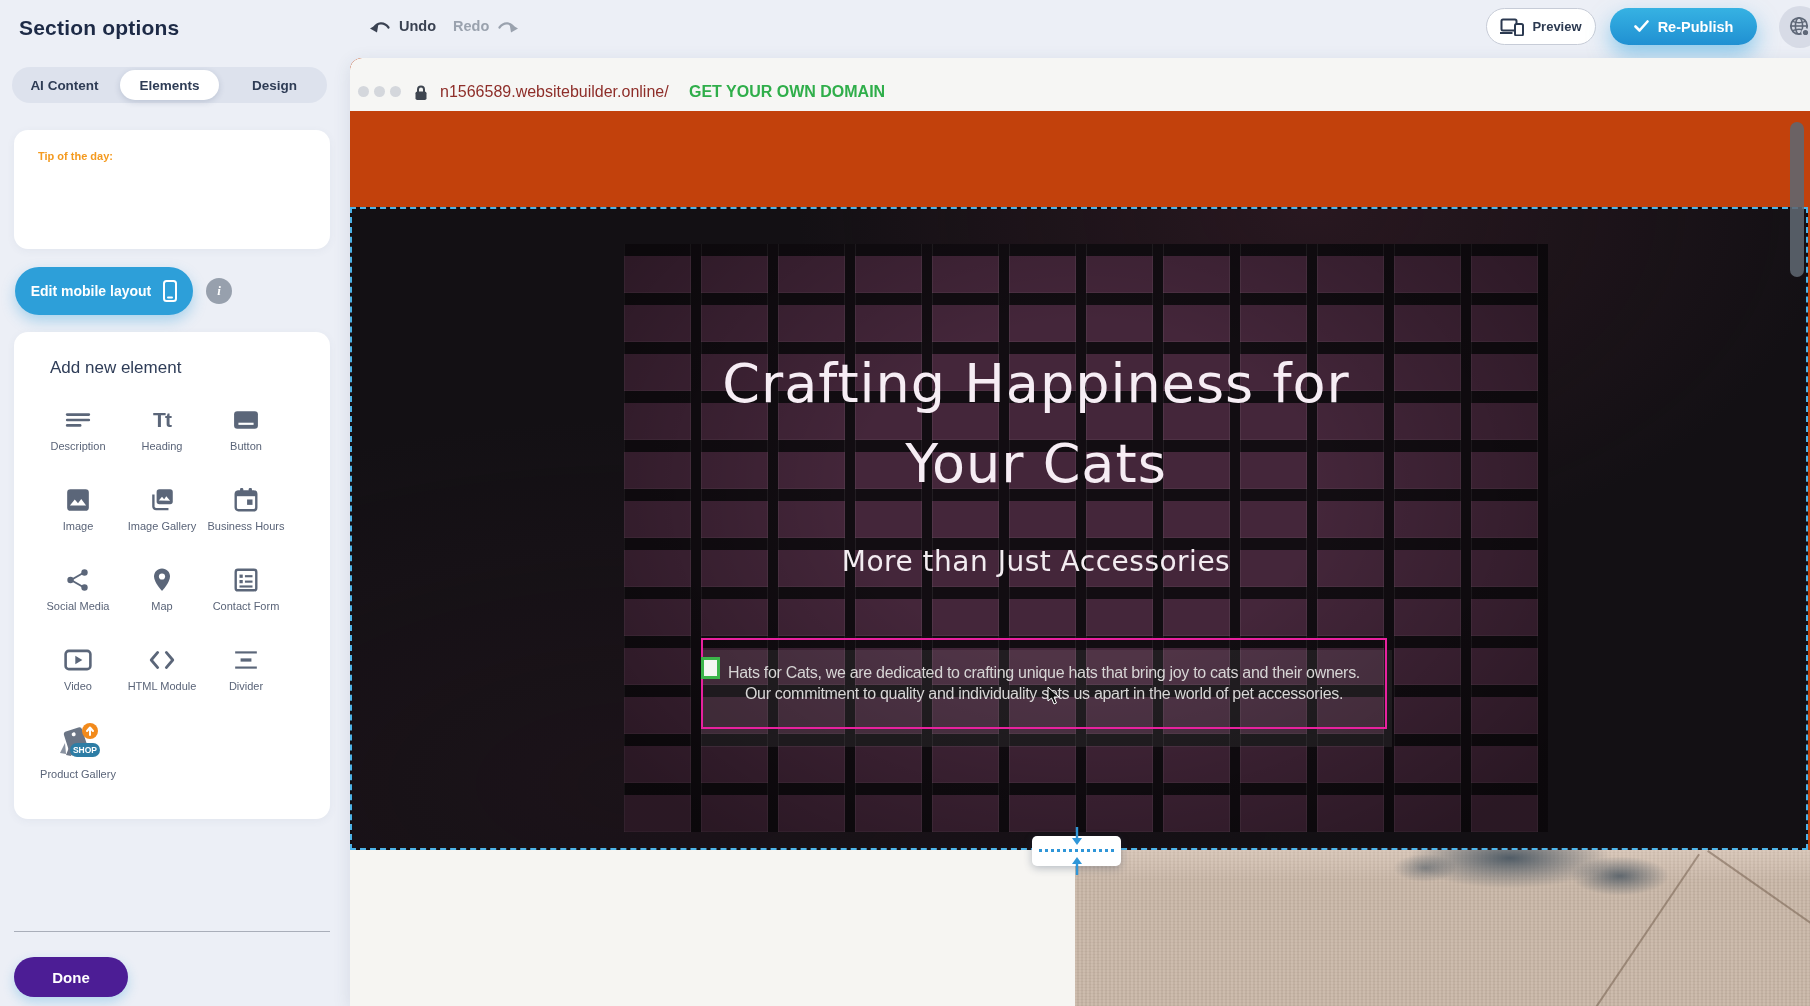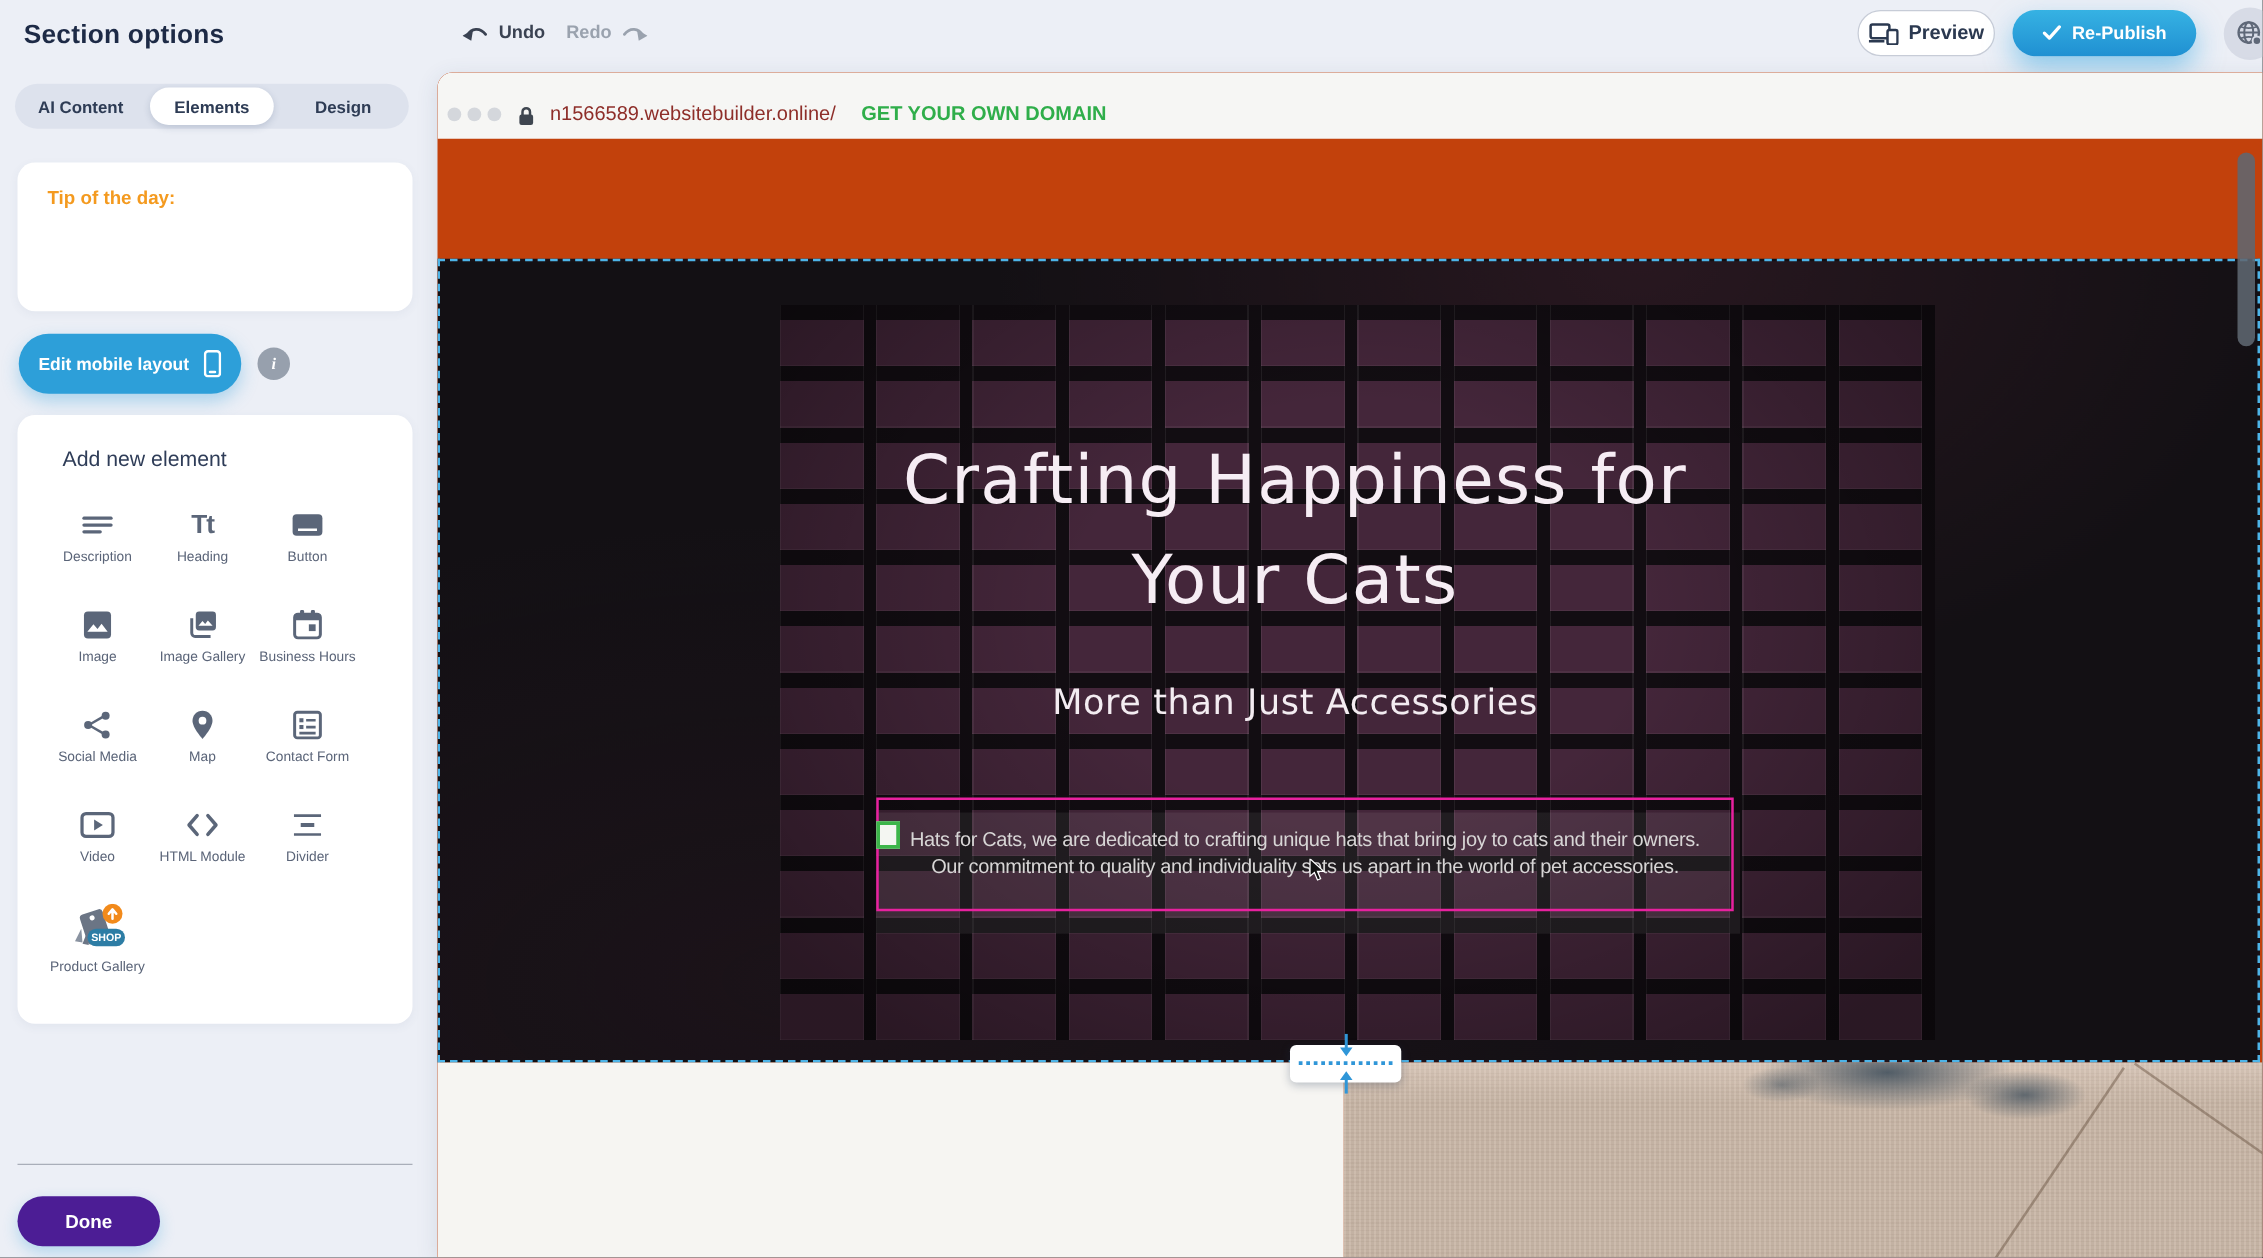--- a/index.html
+++ b/index.html
@@ -7,38 +7,38 @@
   .stage { position:relative; width:1810px; height:1006px; background:#eceff6; overflow:hidden; }
 
   
   .page-title { position:absolute; left:19px; top:16px; font-size:21px; font-weight:700; color:#1d2a46; letter-spacing:.2px; }
   .undo-btn, .redo-btn { position:absolute; top:18px; display:flex; align-items:center; gap:7px;
     background:none; border:none; font-family:inherit; font-size:14.5px; font-weight:700; cursor:pointer; }
   .undo-btn { left:370px; color:#3a4252; }
   .redo-btn { left:453px; color:#9aa2ae; }
   .btn-preview { position:absolute; left:1486px; top:8px; width:110px; height:37px; border-radius:19px;
     background:#fff; border:1.5px solid #c7ccd7; display:flex; align-items:center; justify-content:center; gap:8px;
-    font-family:inherit; font-size:16px; font-weight:700; color:#2b3950; cursor:pointer;text-align:center; }
+    font-family:inherit; font-size:13px; font-weight:700; color:#2b3950; cursor:pointer;text-align:center; }
   .btn-republish { position:absolute; left:1610px; top:8px; width:147px; height:37px; border-radius:19px; border:none;
     background:linear-gradient(180deg,#36b2e3,#2090d2); box-shadow:0 10px 22px rgba(60,170,225,.55);
     display:flex; align-items:center; justify-content:center; gap:9px;
     font-family:inherit; font-size:14.5px; font-weight:700; color:#fff; cursor:pointer; }
   .btn-globe { position:absolute; left:1779px; top:6px; width:42px; height:42px; border-radius:50%;
     background:#d7dbe6; border:none; display:flex; align-items:center; justify-content:center; cursor:pointer; }
 
   
   .tabs { position:absolute; left:12px; top:67px; width:315px; height:36px; border-radius:18px;
     background:#dde2ed; display:flex; align-items:center; }
   .tab { flex:1; height:30px; margin:0 3px; border:none; background:none; border-radius:15px;
     font-family:inherit; font-size:13.5px; font-weight:700; color:#2e3c55; cursor:pointer; }
   .tab.active { background:#fff; box-shadow:0 2px 6px rgba(40,60,100,.18); }
 
   .tip-card { position:absolute; left:14px; top:130px; width:316px; height:119px; background:#fff; border-radius:14px;
     box-shadow:0 2px 8px rgba(60,80,120,.06); }
-  .tip-title { position:absolute; left:24px; top:20px; font-size:15px; font-weight:700; color:#f49a1f; }
+  .tip-title { position:absolute; left:24px; top:20px; font-size:11px; font-weight:700; color:#f49a1f; }
   .tip-body { position:absolute; left:24px; top:48px; width:272px; font-size:13px; line-height:17px; color:#4d80b4; }
 
   .btn-mobile { position:absolute; left:15px; top:267px; width:178px; height:48px; border-radius:24px; border:none;
     background:#2d9fd9; display:flex; align-items:center; justify-content:center; gap:12px;
     font-family:inherit; font-size:14px; font-weight:700; color:#fff; cursor:pointer; box-shadow:0 6px 14px rgba(45,159,217,.35); }
   .info-dot { position:absolute; left:206px; top:278px; width:26px; height:26px; border-radius:50%;
     background:#97a0ad; border:none; color:#fff; font-size:13px; font-weight:700; font-family:"Liberation Serif", serif;
     font-style:italic; display:flex; align-items:center; justify-content:center; cursor:pointer; }
 
   .add-card { position:absolute; left:14px; top:332px; width:316px; height:487px; background:#fff; border-radius:14px;

